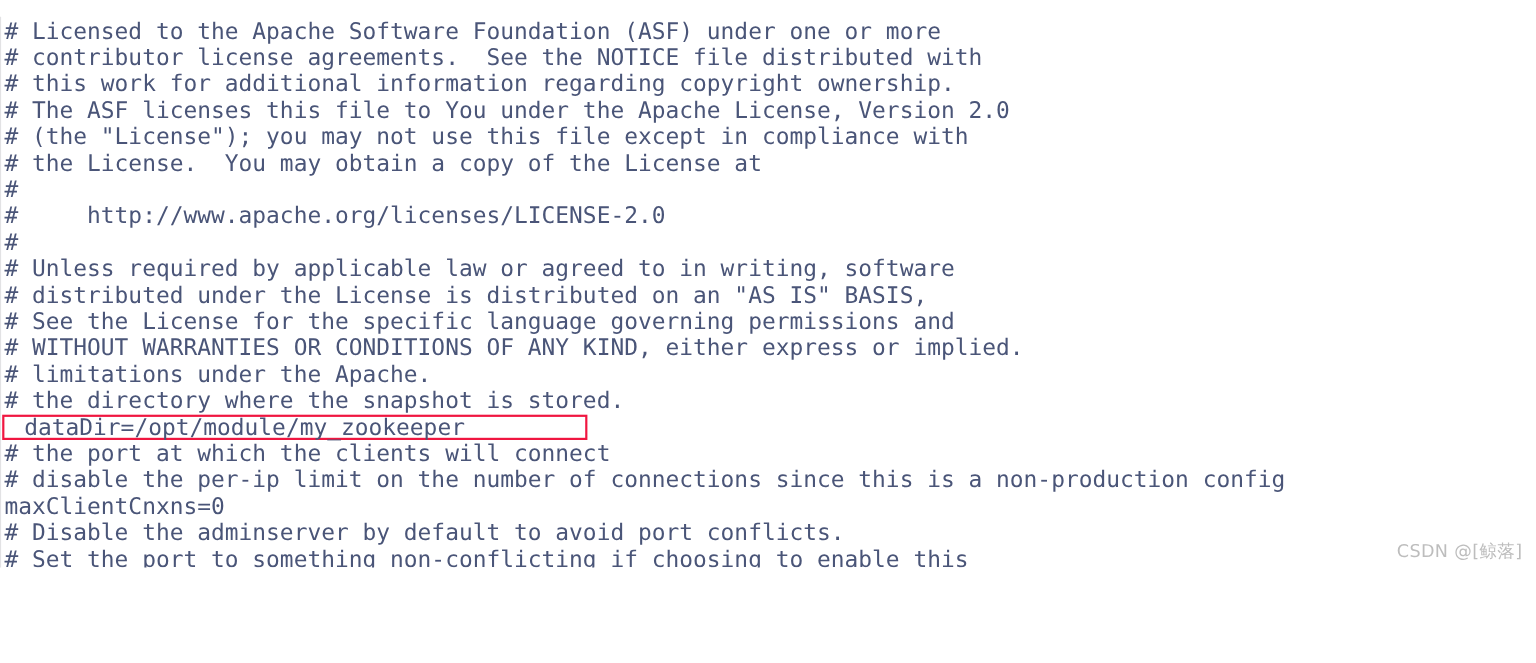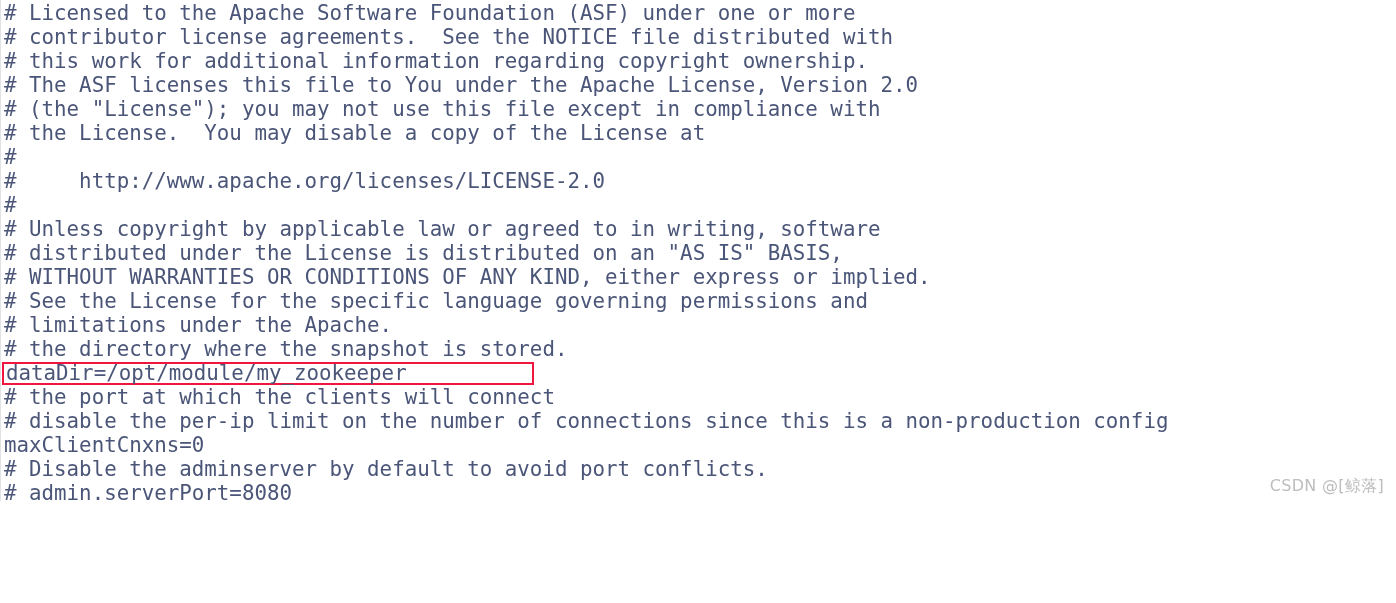--- a/index.html
+++ b/index.html
@@ -13,20 +13,21 @@
     overflow: hidden;
     font-family: "DejaVu Sans Mono", monospace;
   }
 
   #screenshot {
     position: relative;
     width: 1396px;
     height: 501px;
     background: #ffffff;
     overflow: hidden;
+    margin-top: 15px;
   }
 
   
   .left-rule {
     position: absolute;
     left: 0;
     top: 0;
     width: 1px;
     height: 603px;
     background: #e2e2e4;
@@ -48,21 +49,21 @@
     font-size: 20.8px;
     letter-spacing: 0px;
     color: #4a5578;
     white-space: pre;
     padding-left: 4px;
     box-sizing: border-box;
   }
 
   
   .code-line.highlighted {
-    padding-left: 0;
+    padding-left: 16px;
   }
   .highlight-box {
     position: absolute;
     left: 2px;
     top: 1px;
     width: 532px;
     height: 23px;
     border: 2px solid #f01640;
     box-sizing: border-box;
     pointer-events: none;
@@ -109,35 +110,36 @@
 <div id="screenshot">
 
   <div class="left-rule"></div>
 
   <div class="code-area">
       <div class="code-line"># Licensed to the Apache Software Foundation (ASF) under one or more</div>
       <div class="code-line"># contributor license agreements.  See the NOTICE file distributed with</div>
       <div class="code-line"># this work for additional information regarding copyright ownership.</div>
       <div class="code-line"># The ASF licenses this file to You under the Apache License, Version 2.0</div>
       <div class="code-line"># (the "License"); you may not use this file except in compliance with</div>
-      <div class="code-line"># the License.  You may disable a copy of the License at</div>
+      <div class="code-line"># the License.  You may obtain a copy of the License at</div>
       <div class="code-line">#</div>
       <div class="code-line">#     http://www.apache.org/licenses/LICENSE-2.0</div>
       <div class="code-line">#</div>
-      <div class="code-line"># Unless copyright by applicable law or agreed to in writing, software</div>
+      <div class="code-line"># Unless required by applicable law or agreed to in writing, software</div>
       <div class="code-line"># distributed under the License is distributed on an "AS IS" BASIS,</div>
+      <div class="code-line"># See the License for the specific language governing permissions and</div>
       <div class="code-line"># WITHOUT WARRANTIES OR CONDITIONS OF ANY KIND, either express or implied.</div>
-      <div class="code-line"># See the License for the specific language governing permissions and</div>
       <div class="code-line"># limitations under the Apache.</div>
       <div class="code-line"># the directory where the snapshot is stored.</div>
       <div class="code-line highlighted"><span class="highlight-box"></span><span class="line-text">dataDir=/opt/module/my_zookeeper</span></div>
       <div class="code-line"># the port at which the clients will connect</div>
       <div class="code-line"># disable the per-ip limit on the number of connections since this is a non-production config</div>
       <div class="code-line">maxClientCnxns=0</div>
       <div class="code-line"># Disable the adminserver by default to avoid port conflicts.</div>
+      <div class="code-line"># Set the port to something non-conflicting if choosing to enable this</div>
       <div class="code-line"># admin.serverPort=8080</div>
     </div>
 
   <div class="hscroll">
     <div class="hscroll-thumb"></div>
   </div>
 
   <div class="watermark">CSDN @[鲸落]</div>
 
 </div>

